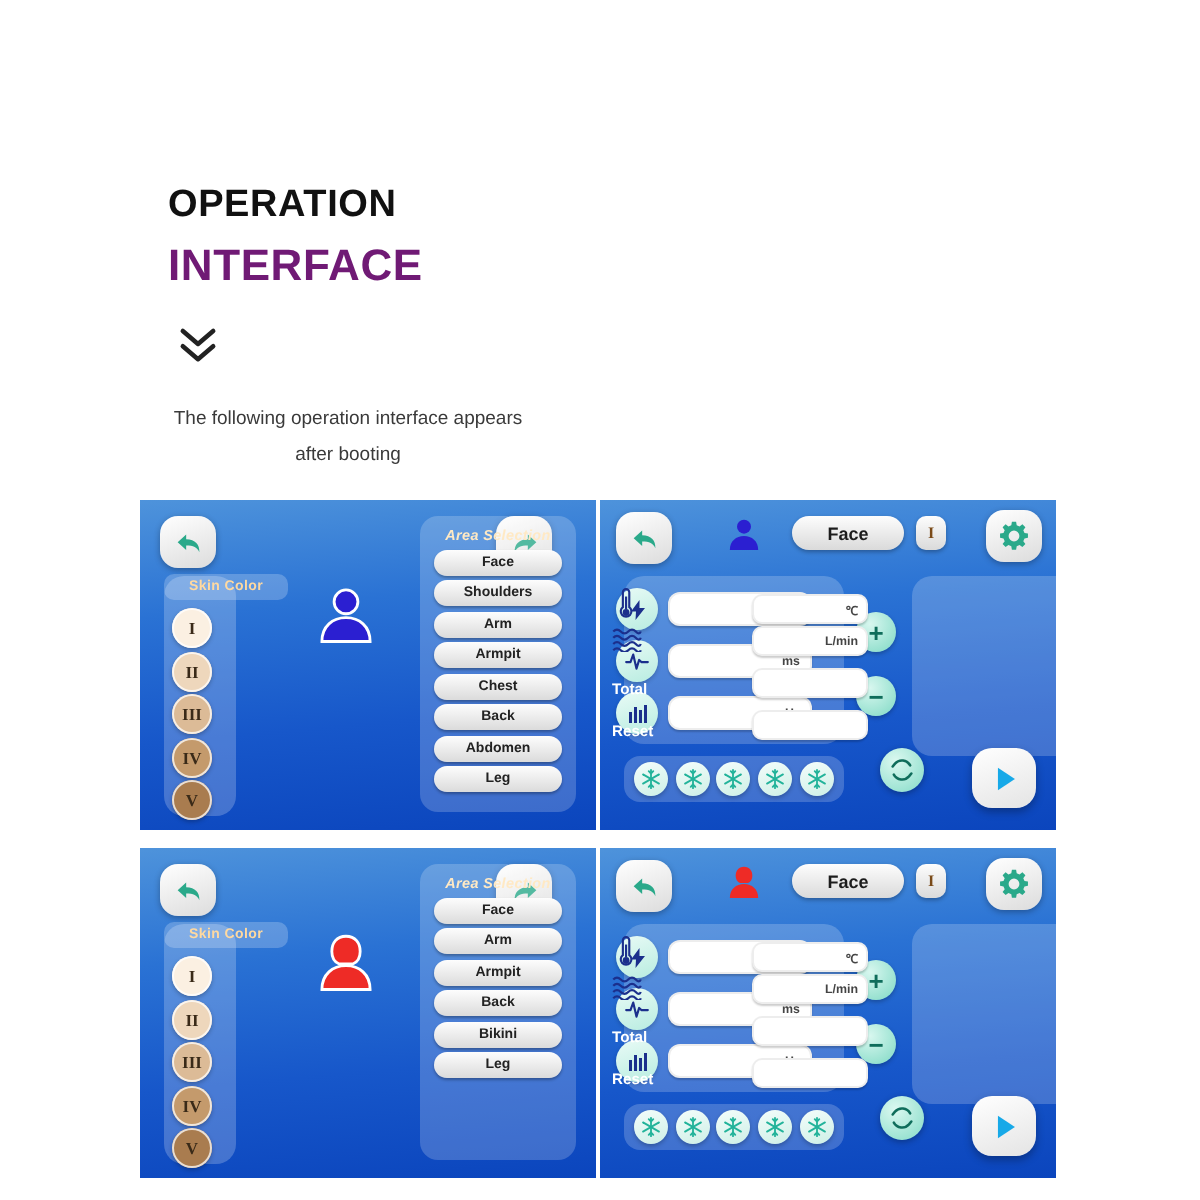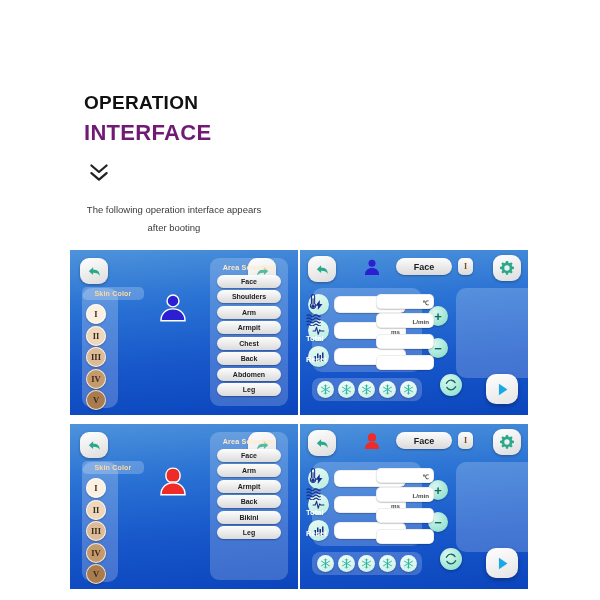--- a/index.html
+++ b/index.html
@@ -95,21 +95,21 @@
   }
 
   .avatar-big { position:absolute; left: 86px; top: 40px; }
 
   .area-panel {
     position:absolute; left: 140px; top: 8px; width: 78px; height: 148px;
     background: rgba(255,255,255,.20); border-radius: 9px;
   }
   .area-title {
     color:#ffe9c4; font-size: 7.2px; font-weight:bold; text-align:center;
-    margin-top: 5px; letter-spacing:.2px;
+    margin-top: 5px; letter-spacing:.2px;font-style:italic;
   }
   .area-btn {
     margin: 2.5px auto 0 auto; width: 64px; height: 13px; border-radius: 7px;
     background: linear-gradient(180deg,#fdfdfd 0%, #dbdbdb 100%);
     box-shadow: 0 1px 1.5px rgba(0,0,0,.3);
     display:flex; align-items:center; justify-content:center;
     font-size: 7px; color:#222; font-weight:600;
   }
 
   
@@ -163,21 +163,21 @@
   .pm { position:absolute; left: 128px; }
   .pm-btn {
     width: 20px; height: 20px; border-radius:50%;
     background: radial-gradient(circle at 35% 30%, #d8f7ef 0%, #7fd9c4 100%);
     box-shadow: 0 1px 2px rgba(0,0,0,.25);
     display:flex; align-items:center; justify-content:center;
     color:#0f6d5b; font-size: 13px; font-weight:bold; line-height: 1;
   }
 
   #card-right-m, #card-right-f { left: 156px; top: 38px; width: 100px; height: 90px; }
-  .r-row { position:absolute; left: 6px; display:flex; align-items:flex-start;gap:40px; }
+  .r-row { position:absolute; left: 6px; display:flex; align-items:flex-end;gap:40px; }
   .r-lbl {
     width: 30px; font-size: 7.6px; color:#fff; font-weight:600;
   }
   .r-field {
     width: 58px; height: 15px; border-radius: 5px; background:#fff;
     box-shadow: inset 0 0 0 1px rgba(0,0,0,.07), 0 1px 1px rgba(0,0,0,.2);
     position:relative;
   }
   .r-unit {
     position:absolute; right: 5px; top:50%; transform:translateY(-50%);

